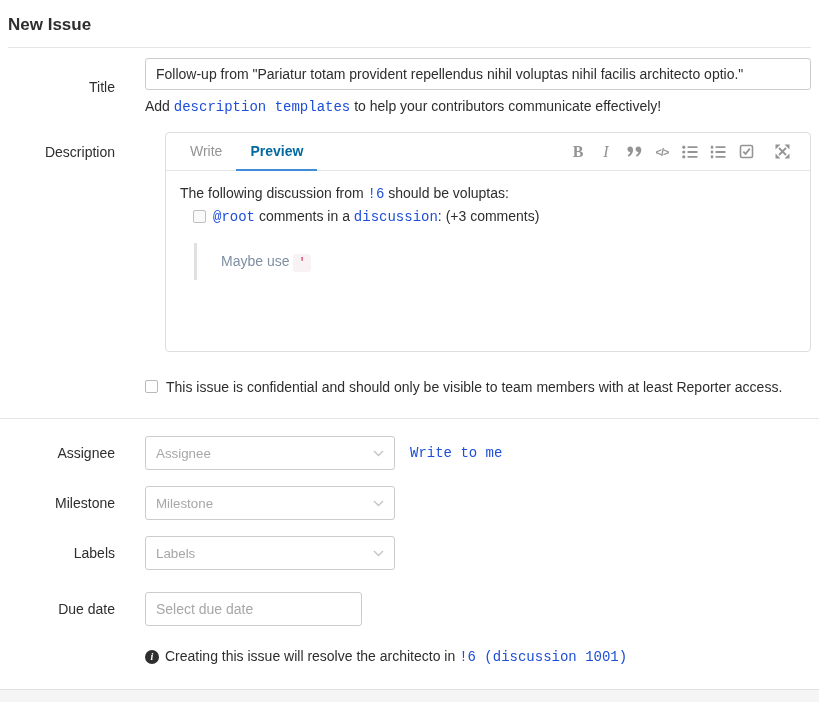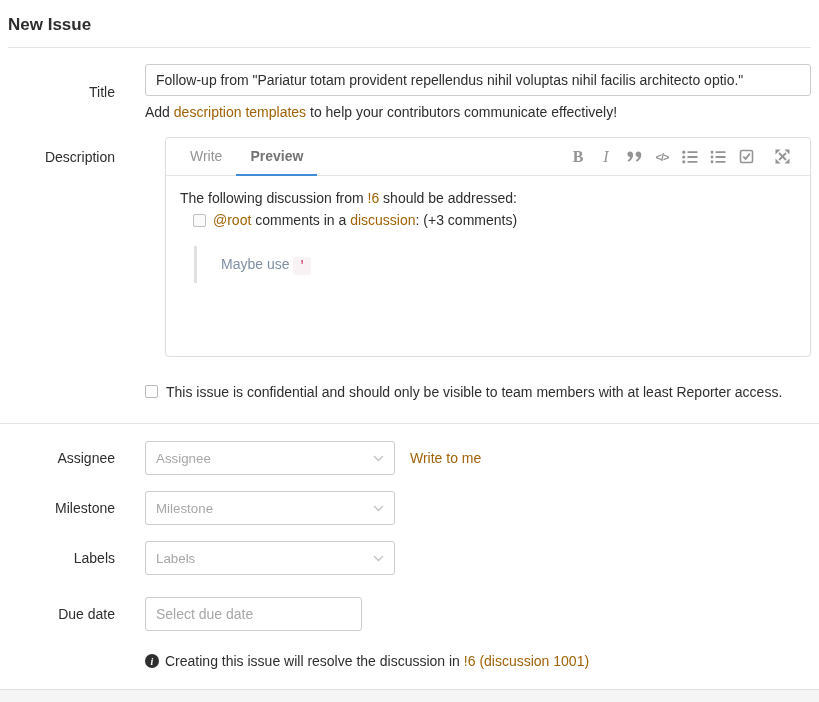--- a/index.html
+++ b/index.html
@@ -25,36 +25,36 @@
   .row { display: flex; }
   .row-center { align-items: center; }
   .col-label {
     flex: 0 0 107px;
     text-align: right;
     color: #2e2e2e;
   }
   .col-control { margin-left: 30px; flex: 1; min-width: 0; }
 
   
-  .row-title { margin-top: 16px; align-items: center; }
+  .row-title { margin-top: 10px; align-items: center; }
   .text-input {
     width: 100%;
     height: 32px;
     border: 1px solid #ccc;
     border-radius: 3px;
     padding: 0 10px;
     font-family: "Liberation Sans", "DejaVu Sans", sans-serif;
     font-size: 14px;
     color: #2e2e2e;
     outline: none;
     background: #fff;
   }
   .text-input::placeholder { color: #a7a7a7; }
   .help-text { margin-top: 8px; color: #2e2e2e; }
-  a.link { color: #a16207; text-decoration: none; cursor: pointer; }
+  a.link { color: #1d4ed8; text-decoration: none; cursor: pointer; font-family: Liberation Mono, monospace; }
 
   
   .row-description { margin-top: 17px; gap: 20px; }
   .desc-label { padding-top: 12px; }
   .md-area {
     border: 1px solid #ddd;
     border-radius: 4px;
     height: 220px;
     display: flex;
     flex-direction: column;
@@ -70,21 +70,21 @@
   .tab {
     display: flex;
     align-items: center;
     padding: 0 14px;
     color: #959494;
     cursor: pointer;
     border-bottom: 2px solid transparent;
     margin-bottom: -1px;
   }
   .tab.active {
-    color: #737373;
+    color: #0369a1;
     font-weight: bold;
     border-bottom-color: #418cd8;
   }
   .md-toolbar {
     margin-left: auto;
     display: flex;
     align-items: center;
     gap: 4px;
   }
   .tb-btn {
@@ -274,21 +274,21 @@
                   <line x1="11" y1="4" x2="4" y2="11" stroke-width="1.8"></line>
                   <path d="M0.5 0.5 L5.5 0.5 L0.5 5.5 Z" stroke="none"></path>
                   <path d="M14.5 0.5 L14.5 5.5 L9.5 0.5 Z" stroke="none"></path>
                   <path d="M0.5 14.5 L0.5 9.5 L5.5 14.5 Z" stroke="none"></path>
                   <path d="M14.5 14.5 L9.5 14.5 L14.5 9.5 Z" stroke="none"></path>
                 </svg>
               </button>
             </div>
           </div>
           <div class="md-preview">
-            <p><span>The following discussion from </span><a class="link">!6</a><span> should be addressed:</span></p>
+            <p><span>The following discussion from </span><a class="link">!6</a><span> should be voluptas:</span></p>
             <ul class="task-list">
               <li class="task-item">
                 <span class="task-checkbox"></span>
                 <span><a class="link">@root</a><span> comments in a </span><a class="link">discussion</a><span>: (+3 comments)</span></span>
               </li>
             </ul>
             <blockquote class="md-quote"><span>Maybe use </span><code class="inline-code">'</code></blockquote>
           </div>
         </div>
       </div>
@@ -354,21 +354,21 @@
       <div class="col-control">
         <input type="text" class="text-input due-input" style="height: 34px;" placeholder="Select due date">
       </div>
     </div>
 
     <div class="row row-note">
       <div class="col-label"></div>
       <div class="col-control">
         <div class="note-line">
           <span class="info-icon">i</span>
-          <span><span>Creating this issue will resolve the discussion in </span><a class="link">!6 (discussion 1001)</a></span>
+          <span><span>Creating this issue will resolve the architecto in </span><a class="link">!6 (discussion 1001)</a></span>
         </div>
       </div>
     </div>
 
   </div>
 
   <div class="form-actions"></div>
 </div>
 
 </body></html>

